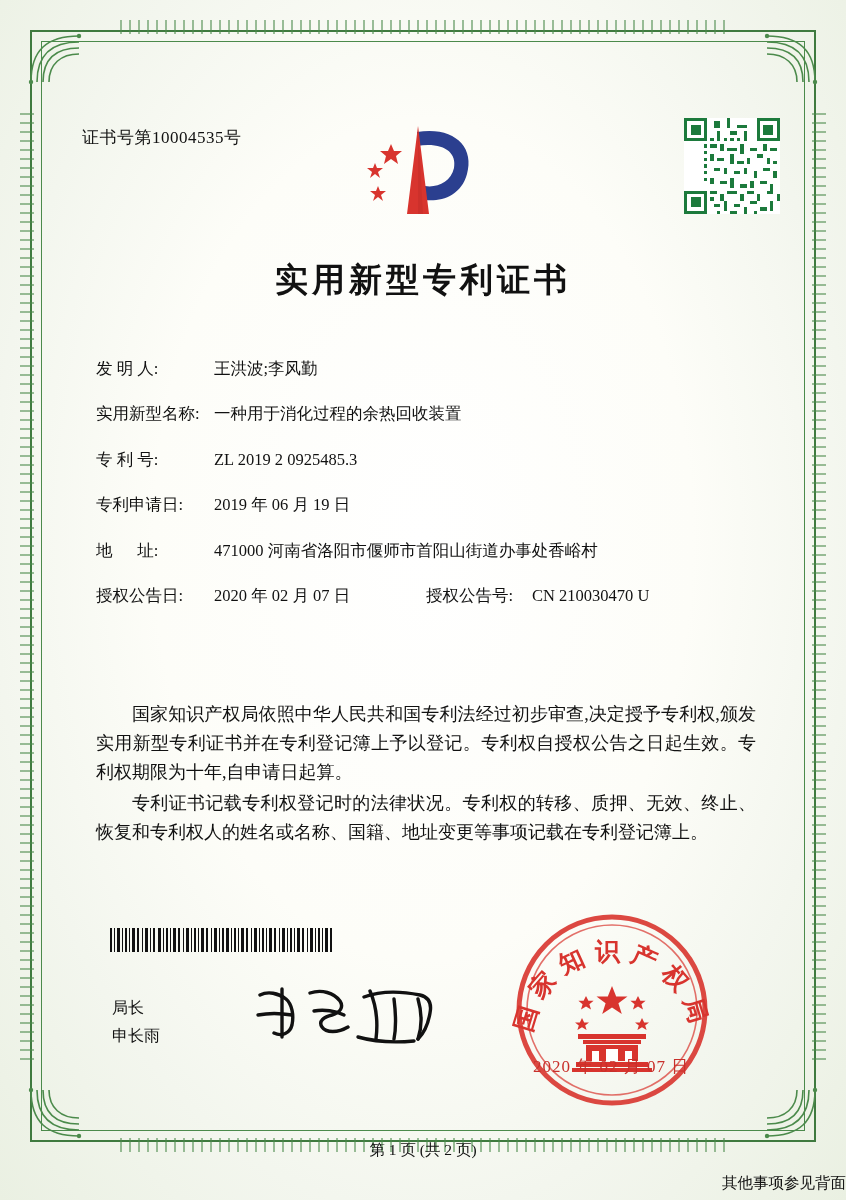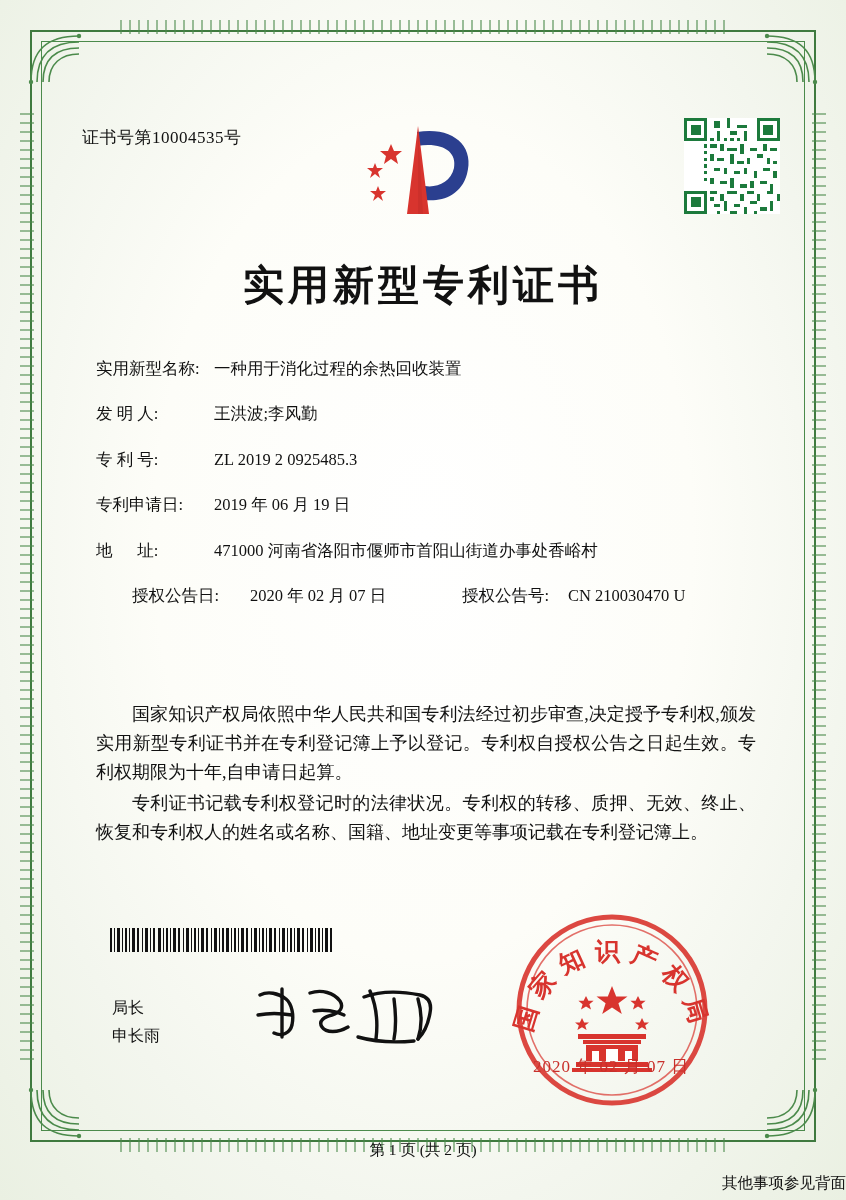--- a/index.html
+++ b/index.html
@@ -94,21 +94,21 @@
     position: absolute;
     right: 66px; top: 118px;
     width: 96px; height: 96px;
   }
 
   .title {
     position: absolute;
     left: 0; right: 0;
     top: 258px;
     text-align: center;
-    font-size: 41px;
+    font-size: 33px;
     font-weight: bold;
     letter-spacing: 4px;
     color: #111;
     font-family: "Liberation Serif", "DejaVu Serif", serif;
   }
 
   
   .fields {
     position: absolute;
     left: 96px;
@@ -123,21 +123,21 @@
     margin-bottom: 24px;
     line-height: 1.3;
   }
   .flabel {
     width: 118px;
     flex: 0 0 118px;
     white-space: pre;
   }
   .fvalue { flex: 1 1 auto; }
 
-  .frow-split { display: flex; align-items: baseline; margin-bottom: 18px; margin-left: 36px; }
+  .frow-split { display: flex; align-items: baseline; margin-bottom: 18px; }
   .split-left { width: 330px; display: flex; align-items: baseline; }
   .split-right { display: flex; align-items: baseline; }
   .split-right .flabel2 { width: 106px; flex: 0 0 106px; white-space: pre; }
 
   
   .paras {
     position: absolute;
     left: 96px;
     top: 700px;
     width: 660px;
@@ -393,26 +393,26 @@
         <rect x="14" y="28" width="2" height="1"></rect>
           <rect x="21" y="28" width="1" height="1"></rect>
       </g>
     </svg>
   </div>
 
   <div class="title">实用新型专利证书</div>
 
   <div class="fields">
     <div class="frow">
+      <div class="flabel">发 明 人:</div>
+      <div class="fvalue">王洪波;李风勤</div>
+    </div>
+    <div class="frow">
       <div class="flabel">实用新型名称:</div>
       <div class="fvalue">一种用于消化过程的余热回收装置</div>
-    </div>
-    <div class="frow">
-      <div class="flabel">发 明 人:</div>
-      <div class="fvalue">王洪波;李风勤</div>
     </div>
     <div class="frow">
       <div class="flabel">专 利 号:</div>
       <div class="fvalue">ZL 2019 2 0925485.3</div>
     </div>
     <div class="frow">
       <div class="flabel">专利申请日:</div>
       <div class="fvalue">2019 年 06 月 19 日</div>
     </div>
     <div class="frow">

